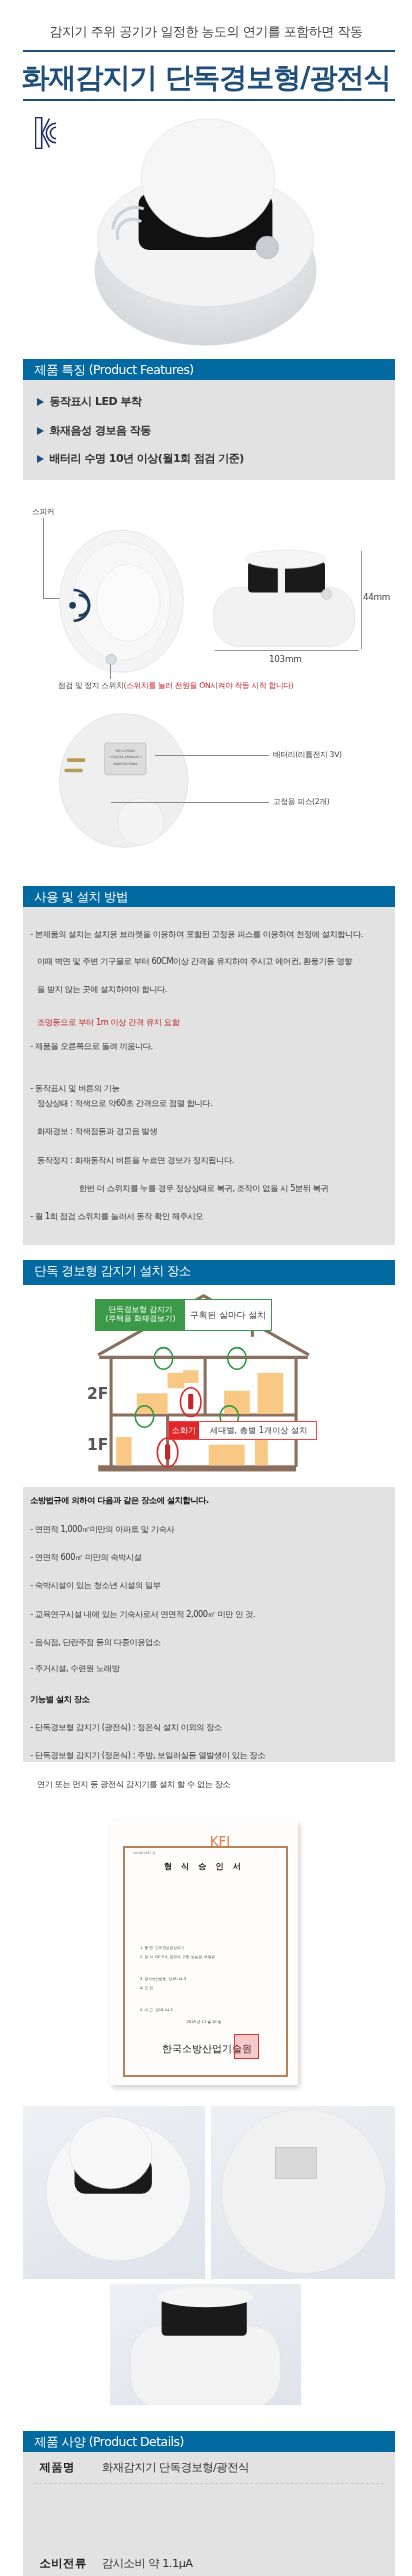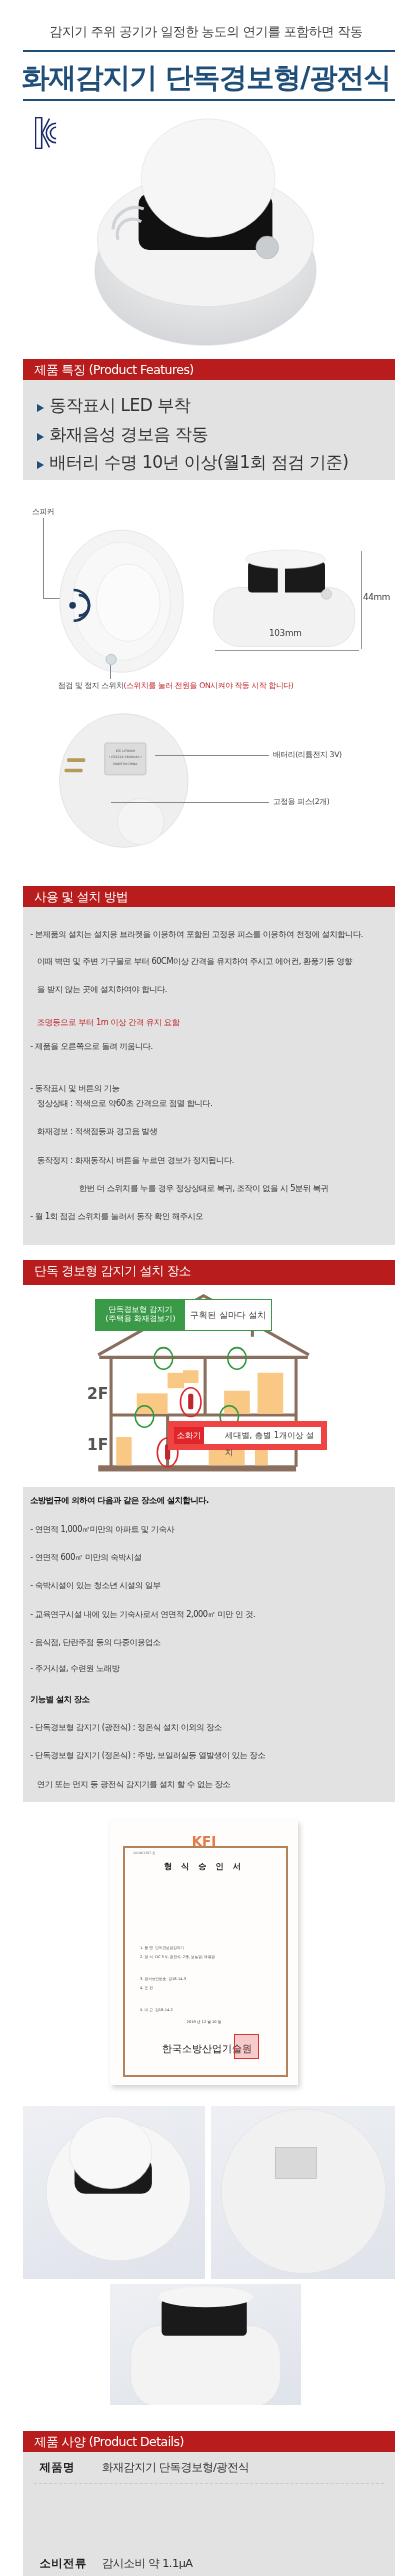--- a/index.html
+++ b/index.html
@@ -2,23 +2,23 @@
 <html style="font-size:8.2px"><head>
 <meta charset="utf-8">
 <style>
   html,body{margin:0;padding:0;background:#fff;}
   body{width:412px;height:2725px;position:relative;overflow:hidden;font-family:"DejaVu Sans","Liberation Sans",sans-serif;color:#333;}
   .abs{position:absolute;}
   .subtitle{left:0;width:412px;top:23px;text-align:center;font-size:13px;color:#444;letter-spacing:-0.5px;}
   .rule{left:23px;width:372px;height:2.1px;background:#1f4e79;}
   .title{left:0;width:412px;top:59px;text-align:center;font-size:28px;font-weight:bold;color:#1f4e79;letter-spacing:-1px;}
   .kc{left:35px;top:117px;width:21.6px;height:32px;}
-  .sec-head{left:23px;width:372px;height:25px;background:#b91c1c;color:#fff;font-size:12.4px;line-height:21px;padding-left:11.3px;box-sizing:border-box;letter-spacing:-0.5px;}
+  .sec-head{left:23px;width:372px;height:25px;background:#0369a1;color:#fff;font-size:12.4px;line-height:21px;padding-left:11.3px;box-sizing:border-box;letter-spacing:-0.5px;}
   .gbox{left:23px;width:372px;background:#e2e2e2;}
-  .feat{position:absolute;left:14.4px;font-size:17px;color:#333;letter-spacing:-0.5px;}
+  .feat{position:absolute;left:14.4px;font-size:11px;color:#333;letter-spacing:-0.5px;font-weight:bold;}
   .feat .tri{display:inline-block;width:0;height:0;border-top:4.6px solid transparent;border-bottom:4.6px solid transparent;border-left:7.2px solid #1f4e79;margin-right:5.2px;vertical-align:-1px;}
   .line{position:absolute;left:7.2px;font-size:8.2px;color:#333;letter-spacing:-0.4px;white-space:nowrap;}
   .line.red{color:#c0272d;}
   .line.ind{left:14px;}
   .line.ind2{left:56px;}
   .line.bold{font-weight:bold;color:#111;}
   .lbl{font-size:7.7px;color:#444;white-space:nowrap;letter-spacing:-0.3px;}
   .leader{background:#888;}
   .photo{background:linear-gradient(160deg,#eef0f4,#dfe3ea);overflow:hidden;}
   .spec-row{position:absolute;left:0;width:372px;height:32px;}
@@ -83,21 +83,21 @@
 <svg class="abs" style="left:211px;top:549px" width="149" height="100" viewBox="0 0 290 195">
   <rect x="5" y="75" width="275" height="115" rx="50" fill="#f2f2f3" stroke="#d5d5d8"></rect>
   <rect x="72" y="25" width="150" height="60" rx="8" fill="#1a1a1a"></rect>
   <ellipse cx="145" cy="20" rx="78" ry="18" fill="#f5f5f5" stroke="#ddd"></ellipse>
   <rect x="130" y="22" width="14" height="65" fill="#f3f3f3"></rect>
   <circle cx="225" cy="88" r="10" fill="#ddd" stroke="#bbb"></circle>
 </svg>
 <div class="abs" style="left:361px;top:551px;width:0.5px;height:98px;background:#999"></div>
 <div class="abs lbl" style="left:363px;top:592px;font-size:8.8px">44mm</div>
 <div class="abs" style="left:215px;top:650px;width:144px;height:0.5px;background:#999"></div>
-<div class="abs lbl" style="left:269px;top:628px;font-size:8.8px">103mm</div>
+<div class="abs lbl" style="left:269px;top:654px;font-size:8.8px">103mm</div>
 <div class="abs leader" style="left:110px;top:665px;width:0.5px;height:14.4px"></div>
 <div class="abs lbl" style="left:58px;top:681px">
   <span>점검 및 정지 스위치</span><span style="color:#c0272d">(스위치를 눌러 전원을 ON시켜야 작동 시작 합니다)</span>
 </div>
 
 <svg class="abs" style="left:54px;top:711px" width="137" height="139" viewBox="0 0 265 270">
   <ellipse cx="135" cy="135" rx="125" ry="130" fill="#efeff0" stroke="#d3d3d6"></ellipse>
   <rect x="98" y="62" width="80" height="62" rx="4" fill="#dcdcdc" stroke="#aaa"></rect>
   <text x="138" y="80" font-size="6" text-anchor="middle" fill="#555" font-family="DejaVu Sans, sans-serif">KTC LITHIUM</text>
   <text x="138" y="92" font-size="6" text-anchor="middle" fill="#555" font-family="DejaVu Sans, sans-serif">• CR123A 1600mAh •</text>
@@ -166,44 +166,44 @@
       <rect x="190" y="304" width="10" height="30" rx="3"></rect>
     </g>
 </svg>
 <div class="abs" style="left:95px;top:1299px;height:30px;width:175px;border:1px solid #3a9a48;background:#fff;display:flex">
   <div style="background:#3a9a48;color:#fff;width:89px;font-size:7.7px;line-height:9.8px;text-align:center;padding-top:4.6px;box-sizing:border-box">
     <div>단독경보형 감지기</div>
       <div>(주택용 화재경보기)</div>
   </div>
   <div style="flex:1;font-size:8.8px;line-height:30px;text-align:center;color:#444">구획된 실마다 설치</div>
 </div>
-<div class="abs" style="left:168px;top:1421px;height:17px;width:147px;border:6px solid #ef4444;background:#fff;display:flex">
+<div class="abs" style="left:168px;top:1421px;height:17px;width:147px;border:1px solid #ef4444;background:#fff;display:flex">
   <div style="background:#e0262b;color:#fff;width:30px;font-size:8.2px;line-height:17px;text-align:center">소화기</div>
-  <div style="flex:1;font-size:8.2px;line-height:17px;padding-left:21px;color:#444">세대별, 층별 1개이상 설치</div>
+  <div style="flex:1;font-size:8.2px;line-height:17px;padding-left:11px;color:#444">세대별, 층별 1개이상 설치</div>
 </div>
 <div class="abs" style="left:87px;top:1385px;font-size:15.5px;font-weight:bold;color:#555">2F</div>
 <div class="abs" style="left:87px;top:1436px;font-size:15.5px;font-weight:bold;color:#555">1F</div>
 
-<div class="abs gbox" style="top:1487px;height:315px">
+<div class="abs gbox" style="top:1487px;height:275px">
   <div class="line bold" style="top:8.2px">소방법규에 의하여 다음과 같은 장소에 설치합니다.</div>
   <div class="line" style="top:37px">- 연면적 1,000㎡미만의 아파트 및 기숙사</div>
   <div class="line" style="top:65px">- 연면적 600㎡ 미만의 숙박시설</div>
   <div class="line" style="top:93px">- 숙박시설이 있는 청소년 시설의 일부</div>
   <div class="line" style="top:122px">- 교육연구시설 내에 있는 기숙사로서 연면적 2,000㎡ 미만 인 것.</div>
   <div class="line" style="top:150px">- 음식점, 단란주점 등의 다중이용업소</div>
   <div class="line" style="top:176px">- 주거시설, 수련원 노래방</div>
   <div class="line bold" style="top:207px">기능별 설치 장소</div>
   <div class="line" style="top:235px">- 단독경보형 감지기 (광전식) : 정온식 설치 이외의 장소</div>
   <div class="line" style="top:263px">- 단독경보형 감지기 (정온식) : 주방, 보일러실등 열발생이 있는 장소</div>
   <div class="line ind" style="top:292px">연기 또는 먼지 등 광전식 감지기를 설치 할 수 없는 장소</div>
 </div>
 
 <div class="abs" style="left:110px;top:1820px;width:188px;height:265px;background:#fefdfb;box-shadow:1.5px 2.6px 5.2px rgba(0,0,0,0.18)">
   <div class="abs" style="left:13px;top:26px;width:161px;height:227px;border:2.1px double #b5835a"></div>
-  <div class="abs" style="left:0;width:188px;top:14.4px;text-align:center;font-size:13.4px;font-weight:bold;color:#e87a4a">KFI</div>
+  <div class="abs" style="left:16px;width:188px;top:14.4px;text-align:center;font-size:13.4px;font-weight:normal;color:#e87a4a">KFI</div>
   <div class="abs" style="left:23px;top:31px;font-size:3.1px;color:#777">2019G1387 호</div>
   <div class="abs" style="left:0;width:188px;top:41px;text-align:center;font-size:8.2px;font-weight:bold;color:#222;letter-spacing:3.1px">형 식 승 인 서</div>
   <div class="abs" style="left:30px;top:124px;font-size:3.6px;color:#444;line-height:8.8px">
     <div><span>1. 품      명</span>&nbsp;&nbsp;<span>단독경보형감지기</span></div>
     <div><span>2. 형      식</span>&nbsp;&nbsp;<span>DC 3 V, 광전식, 2종, 보통형, 재용형</span></div>
     <div style="margin-top:13.4px"><span>3. 형식승인번호</span>&nbsp;&nbsp;<span>감18-14-3</span></div>
     <div><span>4. 조      건</span>&nbsp;&nbsp;<span></span></div>
     <div style="margin-top:13.4px"><span>5. 비      고</span>&nbsp;&nbsp;<span>감18-14-2</span></div>
   </div>
   <div class="abs" style="left:0;width:188px;top:200px;text-align:center;font-size:3.6px;color:#333">2019 년  12 월  10 일</div>

